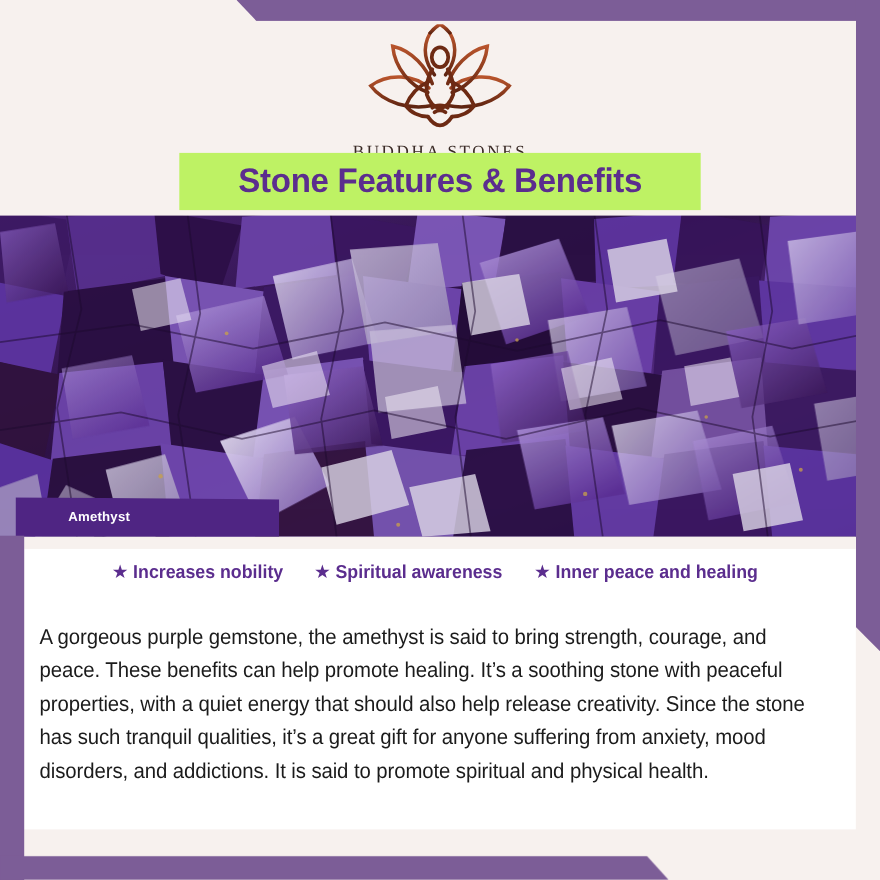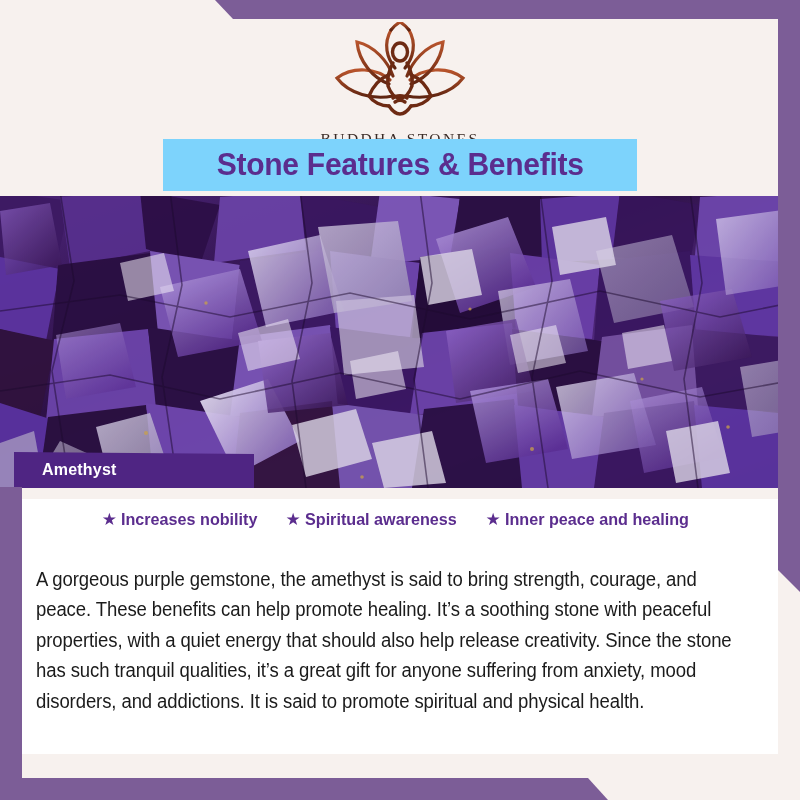--- a/index.html
+++ b/index.html
@@ -82,21 +82,21 @@
     text-align: center;
   }
 
   
   .title-plate {
     position: absolute;
     left: 163px;
     top: 139px;
     width: 474px;
     height: 52px;
-    background: #7dd3fc;
+    background: #bef264;
     z-index: 3;
     display: flex;
     align-items: center;
     justify-content: center;
   }
   .title-text {
     font-family: "Liberation Sans", sans-serif;
     font-weight: 700;
     font-size: 31px;
     color: #5b2d8e;
@@ -125,25 +125,25 @@
     top: 452px;
     width: 240px;
     height: 36px;
     background: #4f2583;
     z-index: 4;
     display: flex;
     align-items: center;
     clip-path: polygon(0 0, 240px 2px, 240px 36px, 0 36px);
   }
   .stone-banner-text {
-    margin-left: 28px;
+    margin-left: 48px;
     color: #ffffff;
     font-family: "Liberation Sans", sans-serif;
     font-weight: 700;
-    font-size: 16px;
+    font-size: 12px;
     letter-spacing: 0.2px;
   }
 
   
   .content {
     position: absolute;
     left: 22px;
     top: 488px;
     width: 756px;
     height: 266px;

